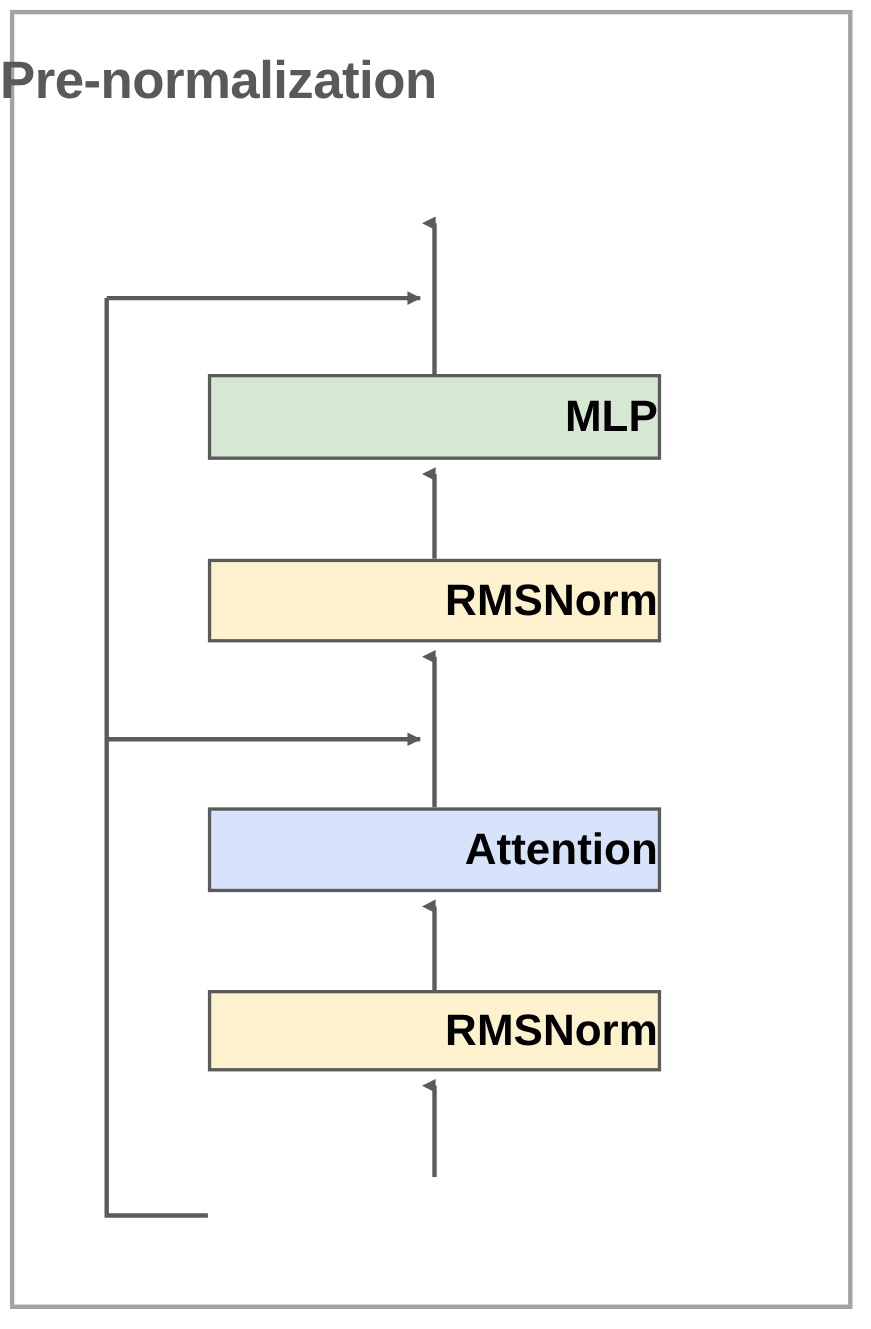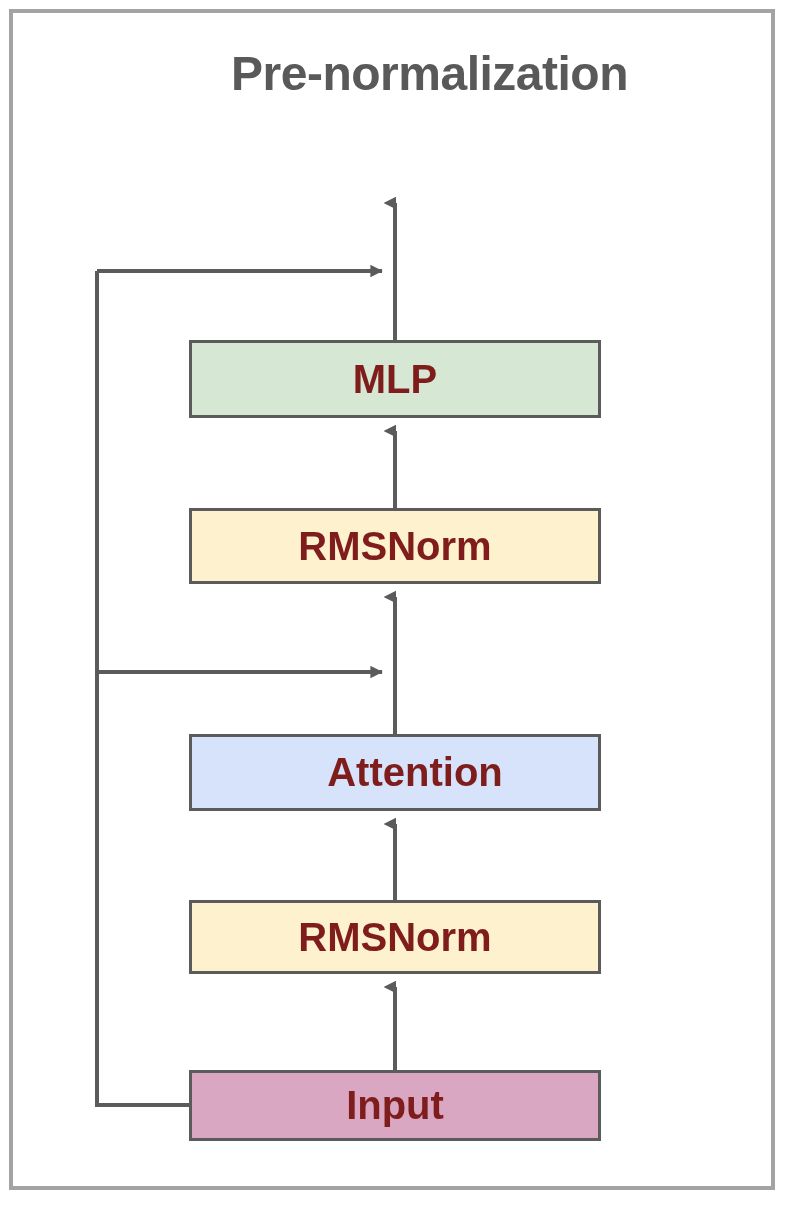--- a/index.html
+++ b/index.html
@@ -25,21 +25,21 @@
     height: 1181px;
     border: 4px solid #a3a3a3;
     box-sizing: border-box;
     background: #ffffff;
   }
   .diagram-title {
     position: absolute;
     left: 0;
     top: 46px;
     width: 628px;
-    text-align: right;
+    text-align: left;
     font-size: 48px;
     font-weight: bold;
     color: #595959;
     letter-spacing: -0.5px;
     white-space: nowrap;
   }
   .svg-layer {
     position: absolute;
     left: 0;
     top: 0;
@@ -47,24 +47,24 @@
     height: 1208px;
   }
   .node-box {
     position: absolute;
     left: 189px;
     width: 412px;
     box-sizing: border-box;
     border: 3px solid #5b5b5b;
     display: flex;
     align-items: center;
-    justify-content: center;
+    justify-content: flex-end;
     font-size: 40px;
     font-weight: bold;
-    color: #7f1d1d;
+    color: #000000;
     letter-spacing: 0px;
   }
   .node-mlp      { top: 340px;  height: 78px; background: #d6e8d4; }
   .node-rms-top  { top: 508px;  height: 76px; background: #fdf2cd; }
   .node-attn     { top: 734px;  height: 77px; background: #d6e3fa; padding-left: 40px; }
   .node-rms-bot  { top: 900px;  height: 74px; background: #fdf2cd; }
   .node-input    { top: 1070px; height: 71px; background: #d9a7c1; }
 </style>
 </head>
 <body>
@@ -111,17 +111,14 @@
   </div>
 
   <div class="node-box node-attn">
     <span>Attention</span>
   </div>
 
   <div class="node-box node-rms-bot">
     <span>RMSNorm</span>
   </div>
 
-  <div class="node-box node-input">
-    <span>Input</span>
-  </div>
 
 </div>
 
 </body></html>

